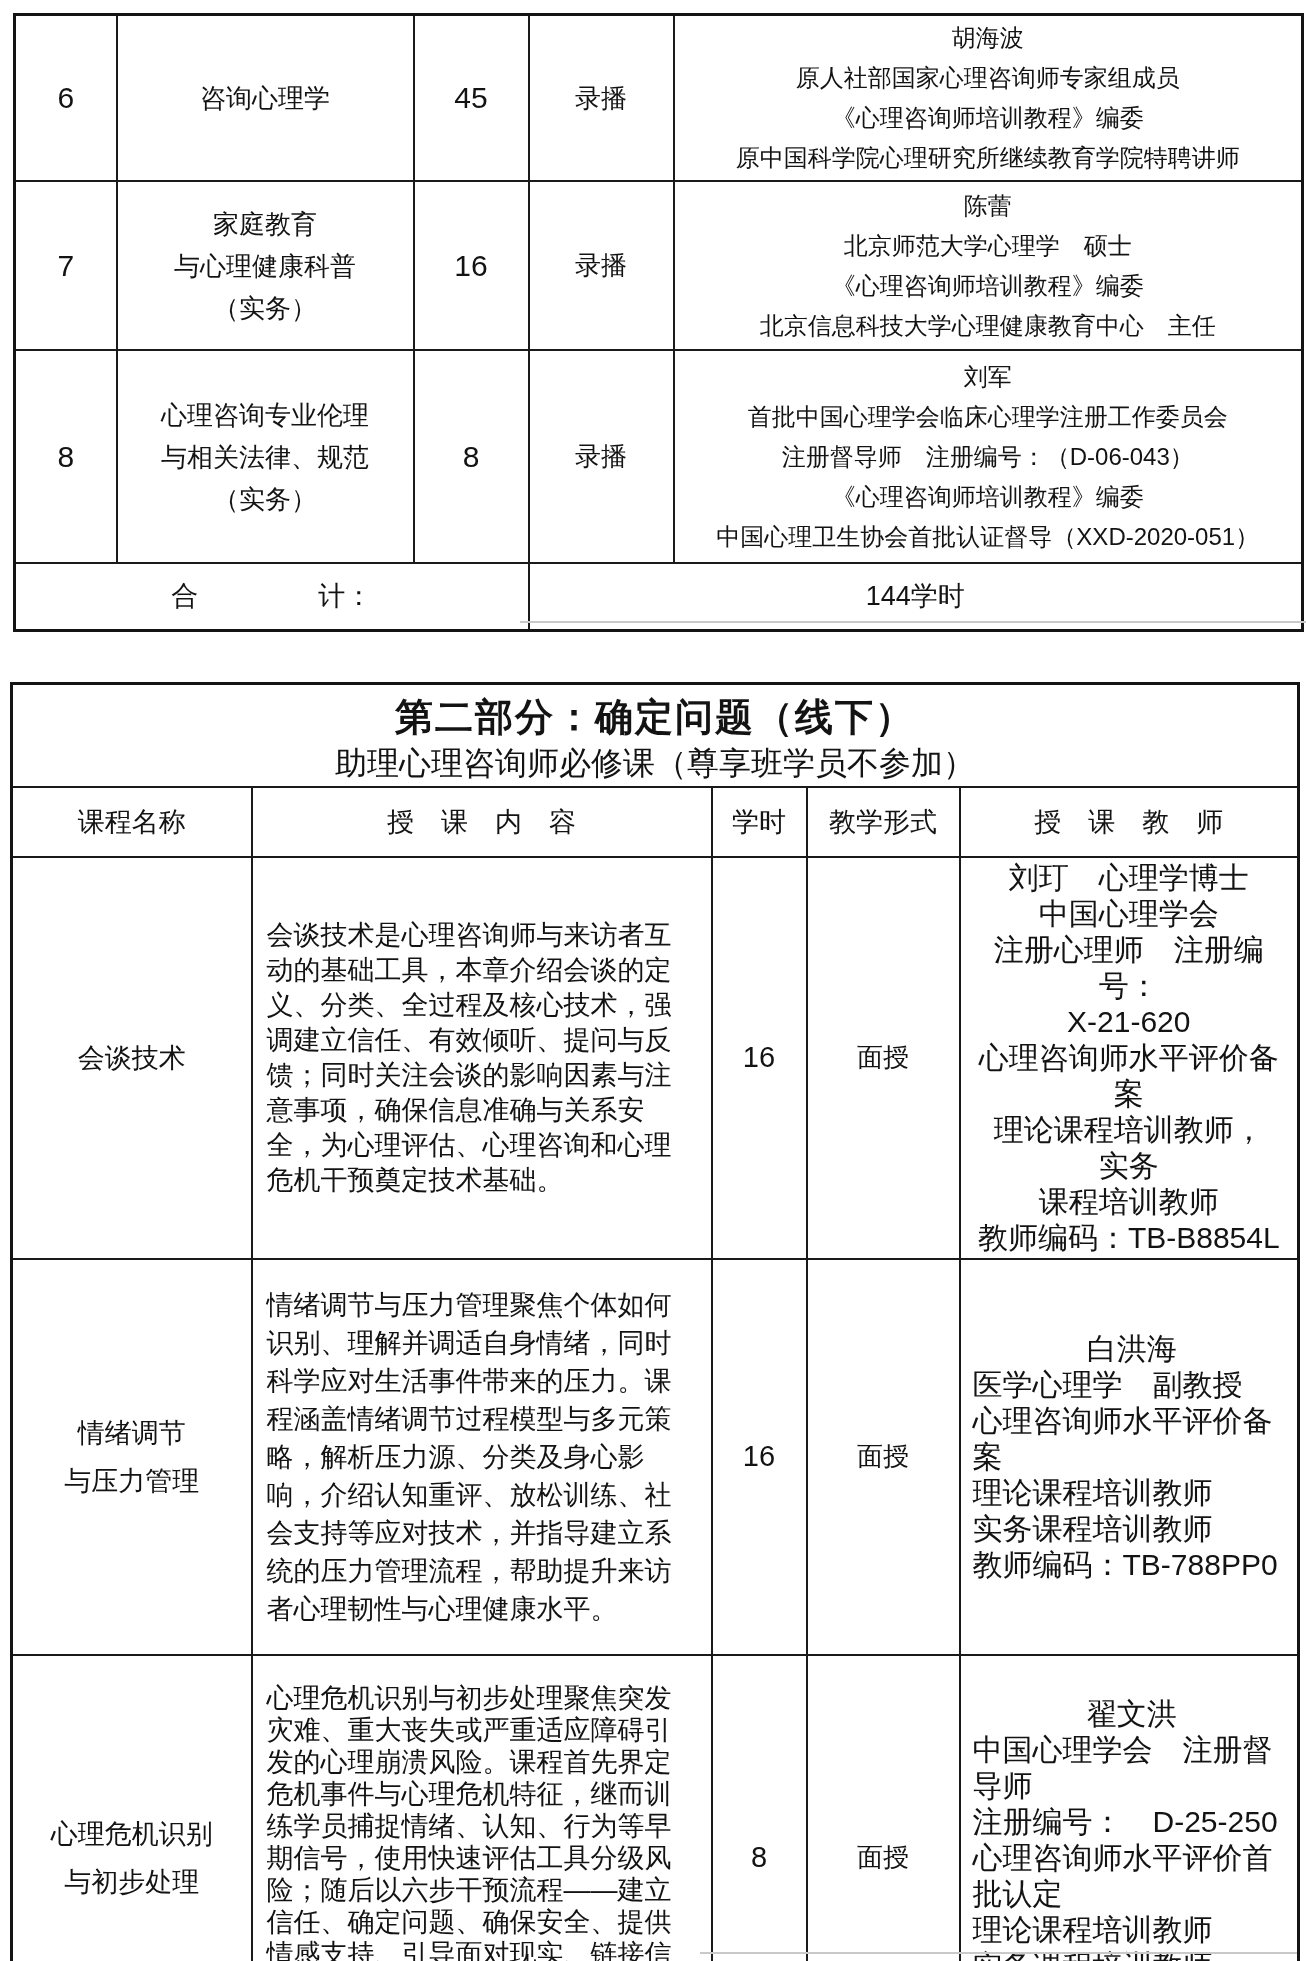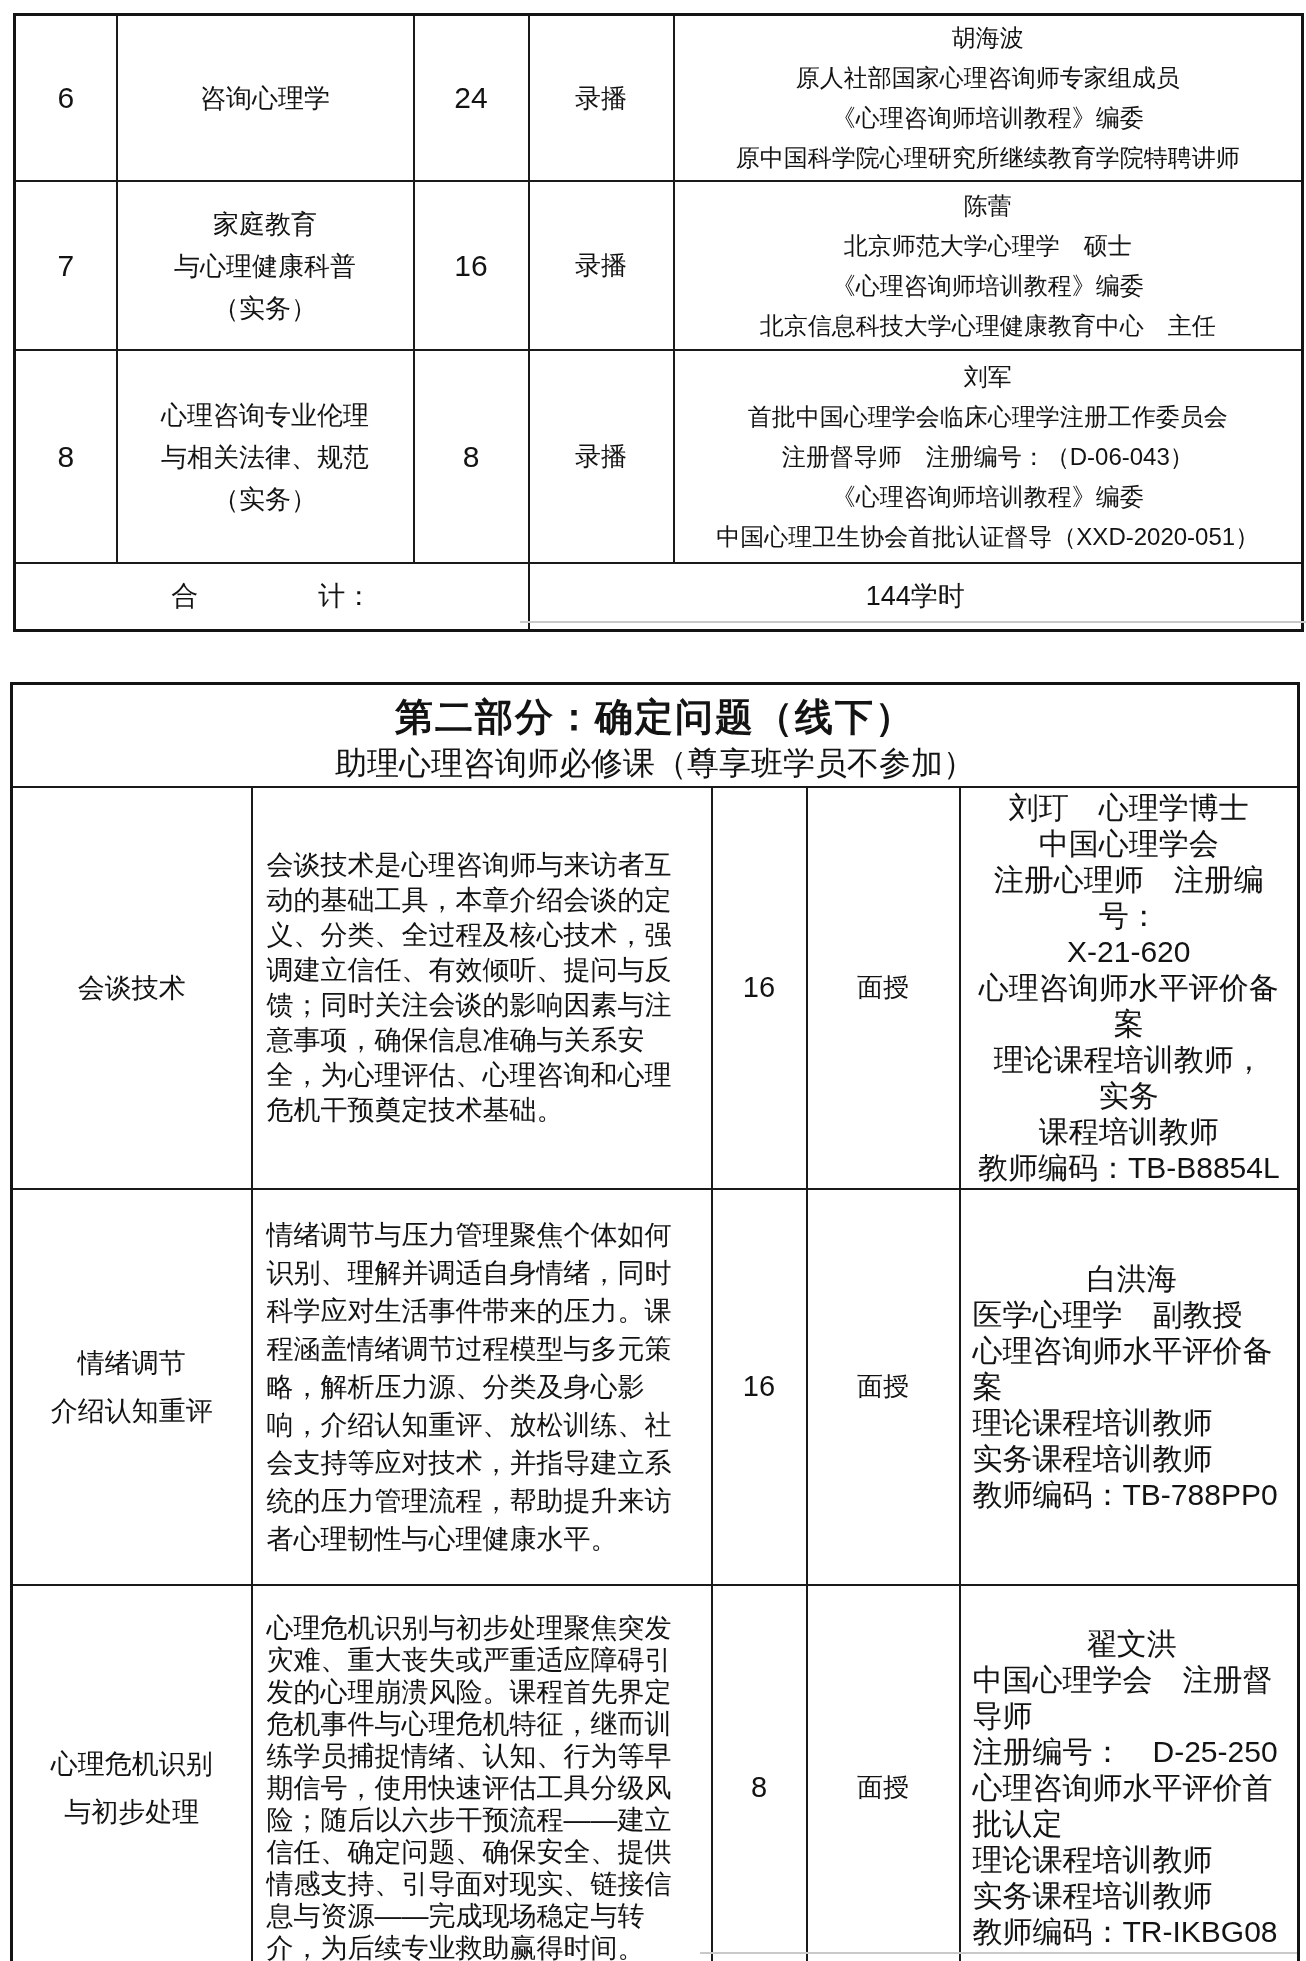--- a/index.html
+++ b/index.html
@@ -50,21 +50,21 @@
     <col style="width:102px">
       <col style="width:297px">
       <col style="width:115px">
     <col style="width:145px">
       <col style="width:629px">
   </colgroup>
   <tbody>
       <tr style="height:150px;">
     <td class="t1-num">6</td>
     <td class="t1-name pre">咨询心理学</td>
-    <td class="t1-hours">24</td>
+    <td class="t1-hours">45</td>
     <td class="t1-format">录播</td>
     <td class="t1-teach pre">胡海波
 原人社部国家心理咨询师专家组成员
 《心理咨询师培训教程》编委
 原中国科学院心理研究所继续教育学院特聘讲师</td>
   </tr>
   <tr style="height:169px;">
     <td class="t1-num">7</td>
     <td class="t1-name pre">家庭教育
 与心理健康科普
@@ -110,37 +110,44 @@
     <col style="width:153px">
       <col style="width:339px">
   </colgroup>
   <tbody>
       <tr style="height:103px;">
     <td colspan="5" class="t2-titlecell">
       <div class="t2-title">第二部分：确定问题（线下）</div>
       <div class="t2-subtitle">助理心理咨询师必修课（尊享班学员不参加）</div>
     </td>
   </tr>
+  <tr style="height:70px;">
+    <td class="t2-head">课程名称</td>
+    <td class="t2-head">授　课　内　容</td>
+    <td class="t2-head">学时</td>
+    <td class="t2-head">教学形式</td>
+    <td class="t2-head">授　课　教　师</td>
+  </tr>
   <tr style="height:277px;">
     <td class="t2-name pre">会谈技术</td>
     <td class="t2-content lh35">会谈技术是心理咨询师与来访者互动的基础工具，本章介绍会谈的定义、分类、全过程及核心技术，强调建立信任、有效倾听、提问与反馈；同时关注会谈的影响因素与注意事项，确保信息准确与关系安全，为心理评估、心理咨询和心理危机干预奠定技术基础。</td>
     <td class="t2-hours">16</td>
     <td class="t2-format">面授</td>
     <td class="t2-teach pre">刘玎　心理学博士
 中国心理学会
 注册心理师　注册编号：
 X-21-620
 心理咨询师水平评价备案
 理论课程培训教师，　实务
 课程培训教师
 教师编码：TB-B8854L</td>
   </tr>
   <tr style="height:345px;">
     <td class="t2-name pre">情绪调节
-介绍认知重评</td>
+与压力管理</td>
     <td class="t2-content lh38">情绪调节与压力管理聚焦个体如何识别、理解并调适自身情绪，同时科学应对生活事件带来的压力。课程涵盖情绪调节过程模型与多元策略，解析压力源、分类及身心影响，介绍认知重评、放松训练、社会支持等应对技术，并指导建立系统的压力管理流程，帮助提升来访者心理韧性与心理健康水平。</td>
     <td class="t2-hours">16</td>
     <td class="t2-format">面授</td>
     <td class="t2-teach t2-teach-left">
       <div class="teach-name-line">白洪海</div>
       <div class="pre">医学心理学　副教授
 心理咨询师水平评价备案
 理论课程培训教师
 实务课程培训教师
 教师编码：TB-788PP0</div>

